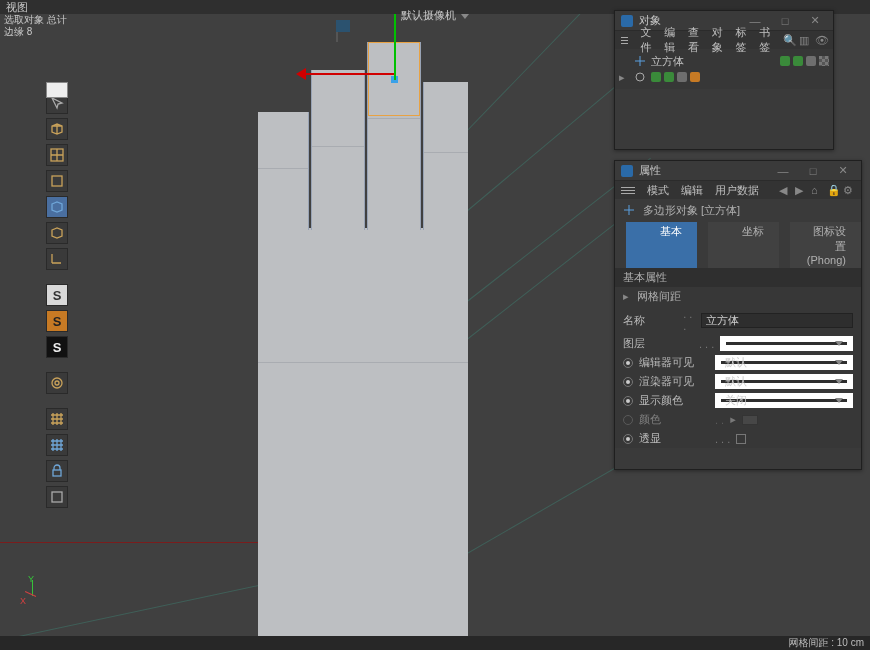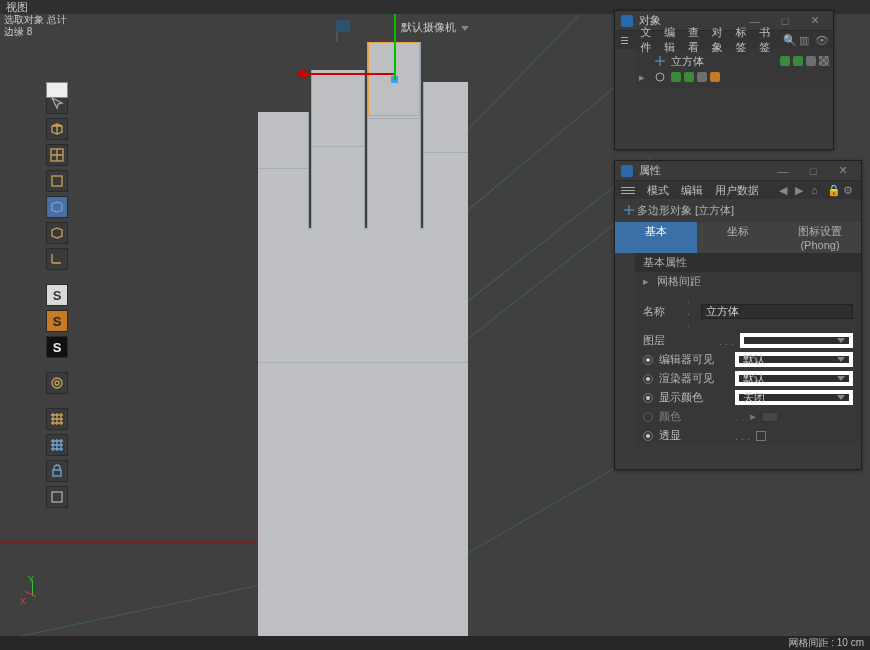--- a/index.html
+++ b/index.html
@@ -5,21 +5,21 @@
   * { box-sizing: border-box; margin: 0; padding: 0; }
   html, body { width: 870px; height: 650px; overflow: hidden; font-family: "Microsoft YaHei", sans-serif; font-size: 11px; color: #b0b0b0; }
   body { background: #3a3a3a; position: relative; }
 
   
   .top-bar { position: absolute; top: 0; left: 0; right: 0; height: 14px; background: #2f2f2f; padding: 0 6px; color: #c8c8c8; }
   .top-selection { position: absolute; top: 14px; left: 4px; height: 28px; color: #c8c8c8; font-size: 10px; }
   .top-selection div { line-height: 12px; }
 
   
-  .cam-label { position: absolute; top: 20px; left: 50%; transform: translateX(-50%); color: #c8c8c8; font-size: 11px; }
+  .cam-label { position: absolute; top: 8px; left: 50%; transform: translateX(-50%); color: #c8c8c8; font-size: 11px; }
   .cam-label .dd { display:inline-block; width:0; height:0; border-left:4px solid transparent; border-right:4px solid transparent; border-top:5px solid #888; margin-left:2px; vertical-align:middle;}
 
   
   .viewport { position: absolute; top: 0; left: 0; width: 870px; height: 638px; background: #404040; }
 
   
   .diag { position:absolute; background: #3f5f58; height:1px; transform-origin: left center; }
 
   
   .axis-y { position:absolute; left: 394px; top: 0; width: 2px; height: 80px; background: #00c000; }
@@ -64,50 +64,50 @@
   .panel { position:absolute; background:#3a3a3a; border:1px solid #1f1f1f; box-shadow:0 1px 4px rgba(0,0,0,.4); }
   .p-title { height:20px; background:#3a3a3a; display:flex; align-items:center; padding:0 6px; gap:6px; border-bottom:1px solid #2b2b2b;}
   .p-title .ico { width:12px; height:12px; background:#2a6aa8; border-radius:2px;}
   .p-title .txt { flex:1; font-size:11px; color:#c8c8c8;}
   .p-title .wbtn { width:24px; height:14px; display:flex; align-items:center; justify-content:center; color:#888; cursor:pointer;}
   .p-menu { height:18px; background:#333; display:flex; align-items:center; gap:12px; padding:0 6px; color:#c0c0c0; font-size:11px;}
   .p-menu .ham { width:14px; display:flex; flex-direction:column; gap:2px; cursor:pointer;}
   .p-menu .ham span{height:1px;background:#aaa;}
   .p-menu .r { margin-left:auto; display:flex; gap:4px;}
   .p-menu .r div{ width:12px;height:12px; color:#888; cursor:pointer;}
-  .p-body { background:#373737;margin-left:20px; }
+  .p-body { background:#373737; }
 
   
   .obj-panel { left:614px; top:10px; width:220px; height:140px; }
   .tree { padding:4px 4px; font-size:11px;}
   .tree-row{ display:flex; align-items:center; height:16px; gap:4px;}
   .tree-row .tw{ width:10px; color:#888; cursor:pointer;}
   .tree-row .ic{ width:14px; height:14px; display:flex; align-items:center; justify-content:center;}
   .tree-row .nm{ flex:1; color:#c2c2c2;}
   .tree-row .tags{ display:flex; gap:3px;}
   .dot{ width:10px;height:10px; border-radius:2px;}
   .dot.g{ background:#3a8a3a;} .dot.o{ background:#c77a24;}
   .dot.gr{ background:#6e6e6e;}
   .chk{ width:10px;height:10px; background:linear-gradient(45deg,#555 25%,transparent 25%,transparent 75%,#555 75%),linear-gradient(45deg,#555 25%,#777 25%,#777 75%,#555 75%); background-size:6px 6px; background-position:0 0,3px 3px;}
 
   
   .attr-panel { left:614px; top:160px; width:248px; height:310px; }
-  .attr-sub { padding:4px 8px; display:flex; align-items:center; gap:0; font-size:11px;}
+  .attr-sub { padding:4px 8px; display:flex; align-items:center; gap:6px; font-size:11px;}
   .attr-sub .ic{ width:14px;height:14px;}
   .tabs { display:flex; font-size:11px;}
-  .tab { flex:1; text-align:center; padding:2px 15px; background:#414141; cursor:pointer;}
+  .tab { flex:1; text-align:right; padding:2px 15px; background:#414141; cursor:pointer;margin-left:11px;}
   .tab.active{ background:#3a6fa8; color:#fff;}
   .section-hd { background:#2f2f2f; padding:2px 8px; font-size:11px; }
   .section-row{ display:flex; align-items:center; padding:2px 8px; gap:6px; font-size:11px;}
   .section-row .arr{ width:8px; color:#888;}
   .field{ display:flex; align-items:center; padding:2px 8px; gap:6px; font-size:11px;}
   .field .lbl{ width:70px; color:#b8b8b8;}
   .field .dots{ color:#777;}
   .field input[type=text]{ flex:1; height:15px; background:#2e2e2e; border:1px solid #222; color:#cfcfcf; padding:0 4px; font-size:11px;}
-  .field .dd{ flex:1; height:15px; background:#2e2e2e; border:4px solid #ffffff; color:#cfcfcf; padding:0 4px; display:flex; align-items:center; justify-content:space-between;}
+  .field .dd{ flex:1; height:15px; background:#2e2e2e; border:6px solid #ffffff; color:#cfcfcf; padding:0 4px; display:flex; align-items:center; justify-content:space-between;}
   .field .dd .car{ width:0;height:0;border-left:4px solid transparent;border-right:4px solid transparent;border-top:5px solid #888;}
   .radio{ width:10px;height:10px;border:1px solid #777;border-radius:50%; flex:none;}
   .radio.on::after{content:"";display:block;width:4px;height:4px;background:#ccc;border-radius:50%;margin:2px;}
   .cbox{ width:10px;height:10px;border:1px solid #777; flex:none;}
   .swatch{ width:16px;height:10px;background:#555;border:1px solid #333;}
 
   
   .tool svg *{ stroke:#c9a25a; stroke-width:1.3; fill:none; }
   .tool.blue svg *{ stroke:#6fa6d8; }
   .tool.grey svg *{ stroke:#aaa; }

